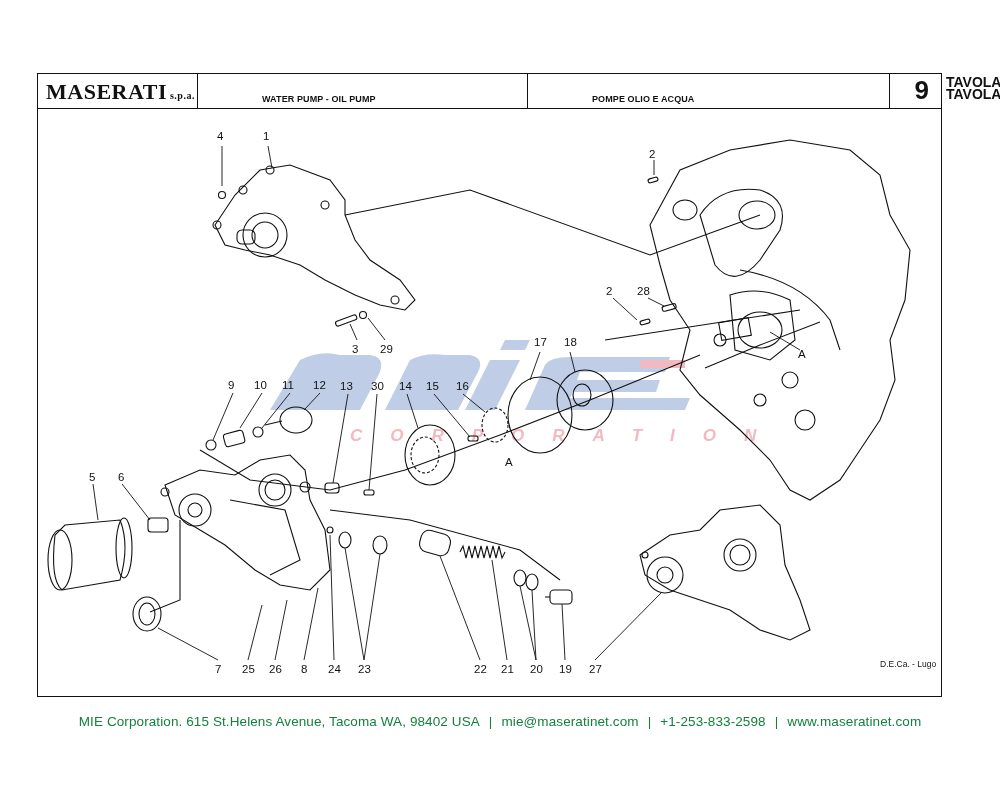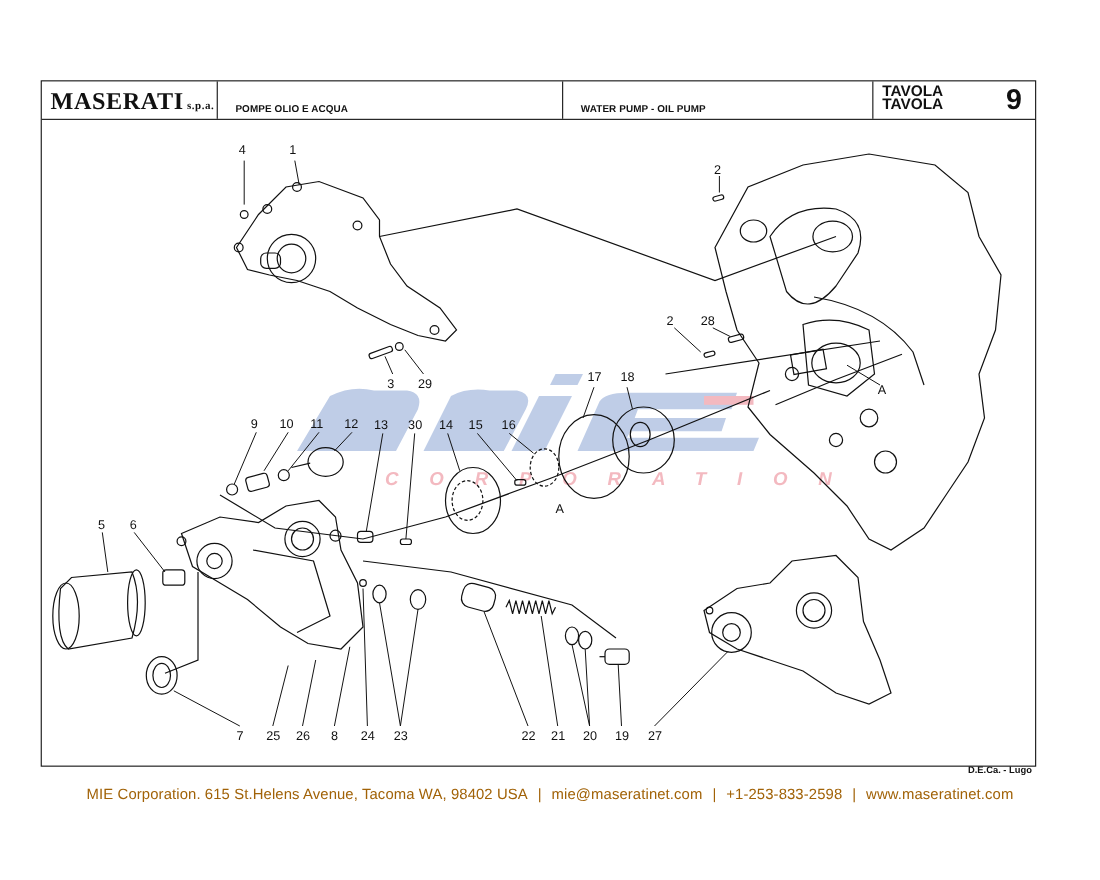--- a/index.html
+++ b/index.html
@@ -1,47 +1,47 @@
 <!DOCTYPE html>
 <html><head>
 <meta charset="utf-8">
 <style>
   html,body{margin:0;padding:0;background:#fff;}
   body{width:1000px;height:800px;position:relative;overflow:hidden;font-family:"Liberation Sans",sans-serif;color:#111;}
   .sheet{position:absolute;left:37px;top:73px;width:905px;height:624px;border:1.5px solid #111;box-sizing:border-box;}
-  .titlebar{position:absolute;left:0;top:0;width:100%;height:34px;border-bottom:1.5px solid #111;display:flex;}
+  .titlebar{position:absolute;left:0;top:0;width:100%;height:34px;border-bottom:1.5px solid #111;display:flex;gap:48px;}
   .tb-cell{border-right:1.5px solid #111;position:relative;box-sizing:border-box;height:100%;}
   .tb-brand{width:160px;}
   .tb-it{width:314px;}
   .tb-en{width:282px;}
   .tb-draw{flex:1;border-right:none;}
   .brand{position:absolute;left:8px;top:5px;font-family:"Liberation Serif",serif;font-weight:bold;font-size:22px;letter-spacing:0.5px;}
   .brand small{font-size:10px;font-weight:bold;margin-left:3px;}
   .tb-label{position:absolute;left:16px;bottom:4px;font-size:9px;font-weight:bold;letter-spacing:0.1px;}
   .drawing-lbl{position:absolute;left:8px;top:2px;font-size:14px;line-height:12px;font-weight:bold;}
   .drawing-num{position:absolute;right:12px;top:1px;font-size:26px;font-weight:bold;}
-  .credit{position:absolute;left:880px;top:695px;font-size:8.5px;font-weight:bold;}
-  .footer{position:absolute;left:0;top:714px;width:1000px;text-align:center;font-size:13.5px;color:#a16207;letter-spacing:0.1px;white-space:nowrap;}
+  .credit{position:absolute;left:880px;top:659px;font-size:8.5px;font-weight:normal;}
+  .footer{position:absolute;left:0;top:714px;width:1000px;text-align:center;font-size:13.5px;color:#15803d;letter-spacing:0.1px;white-space:nowrap;}
   .footer .sep{margin:0 9px;}
   svg{position:absolute;left:0;top:0;}
   .callout{font-family:"Liberation Sans",sans-serif;font-size:11.5px;fill:#111;}
 </style>
 </head>
 <body>
 
 <div class="sheet">
   <div class="titlebar">
     <div class="tb-cell tb-brand">
       <div class="brand"><span>MASERATI</span><small>s.p.a.</small></div>
     </div>
+    <div class="tb-cell tb-en">
+      <div class="tb-label">WATER PUMP - OIL PUMP</div>
+    </div>
     <div class="tb-cell tb-it">
       <div class="tb-label">POMPE OLIO E ACQUA</div>
-    </div>
-    <div class="tb-cell tb-en">
-      <div class="tb-label">WATER PUMP - OIL PUMP</div>
     </div>
     <div class="tb-cell tb-draw">
       <div class="drawing-lbl">
         <div>TAVOLA</div>
         <div>TAVOLA</div>
       </div>
       <div class="drawing-num">9</div>
     </div>
   </div>
 </div>

